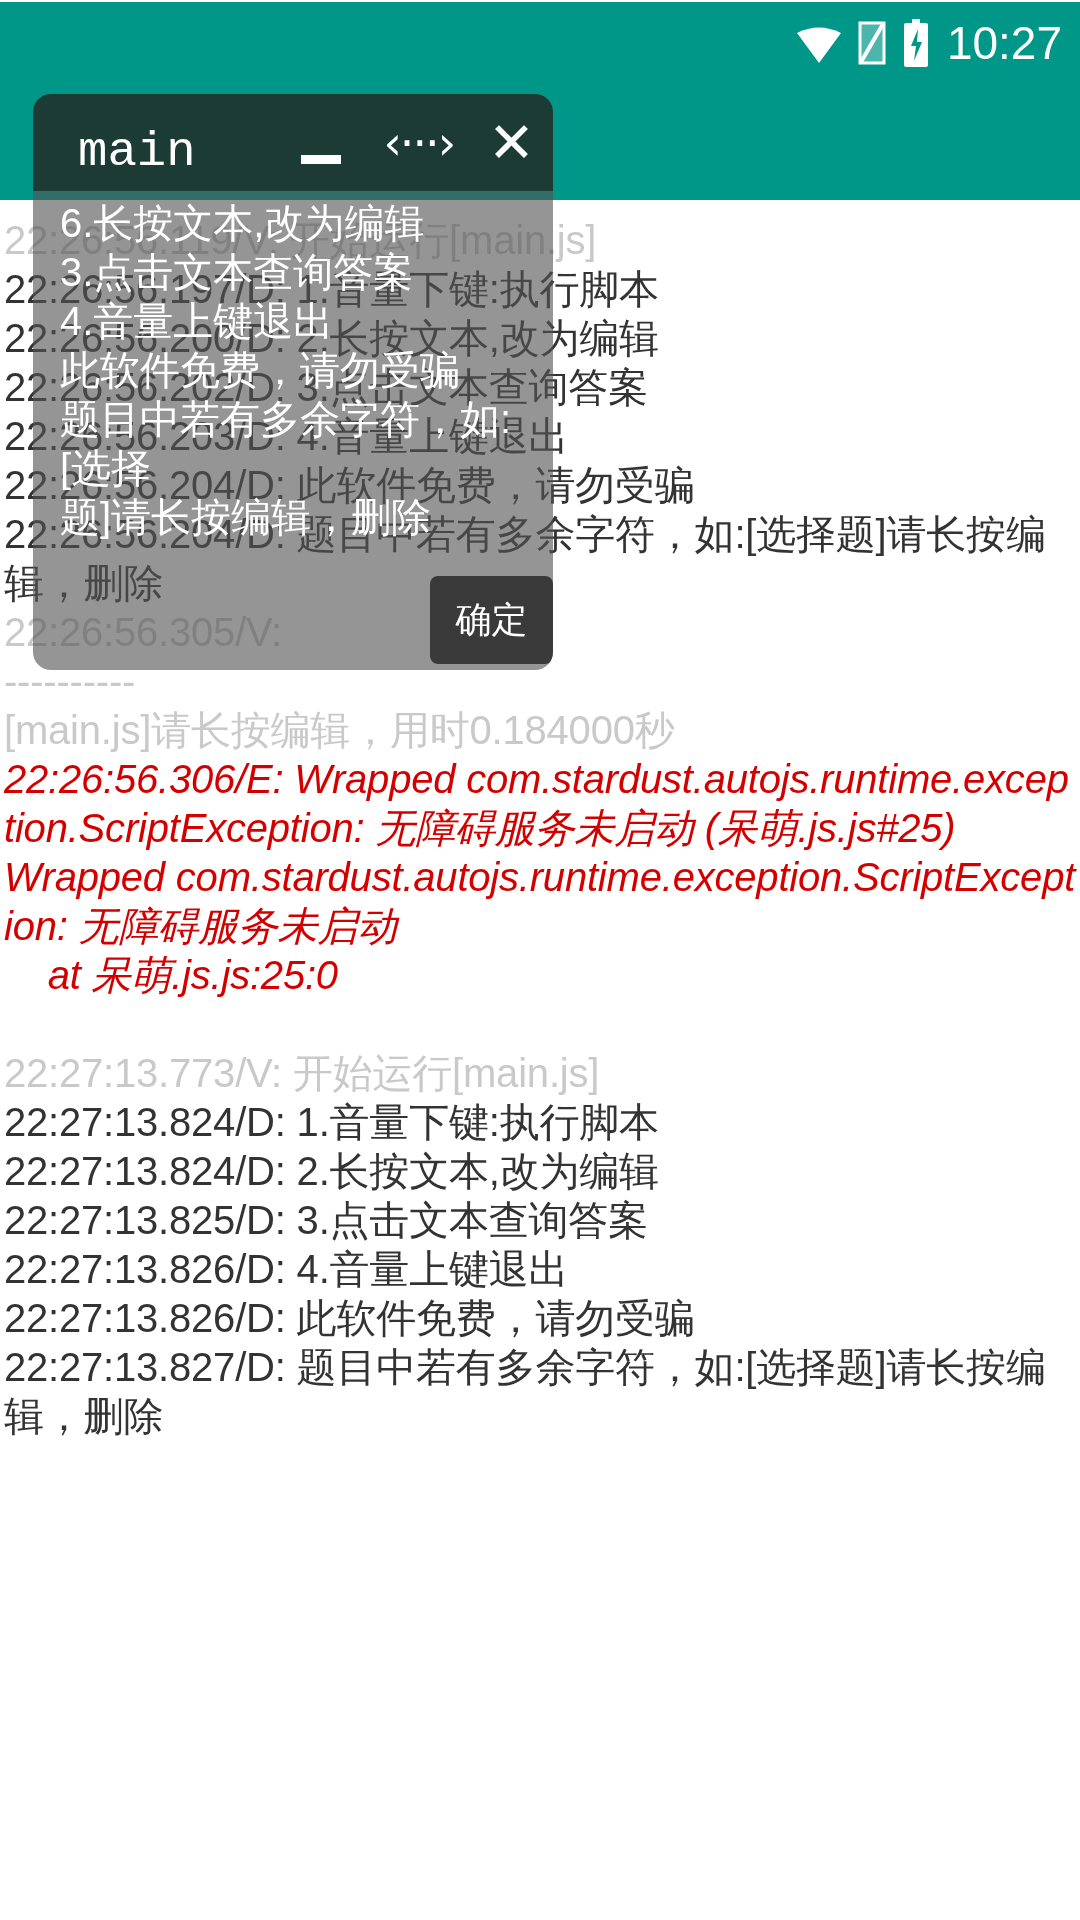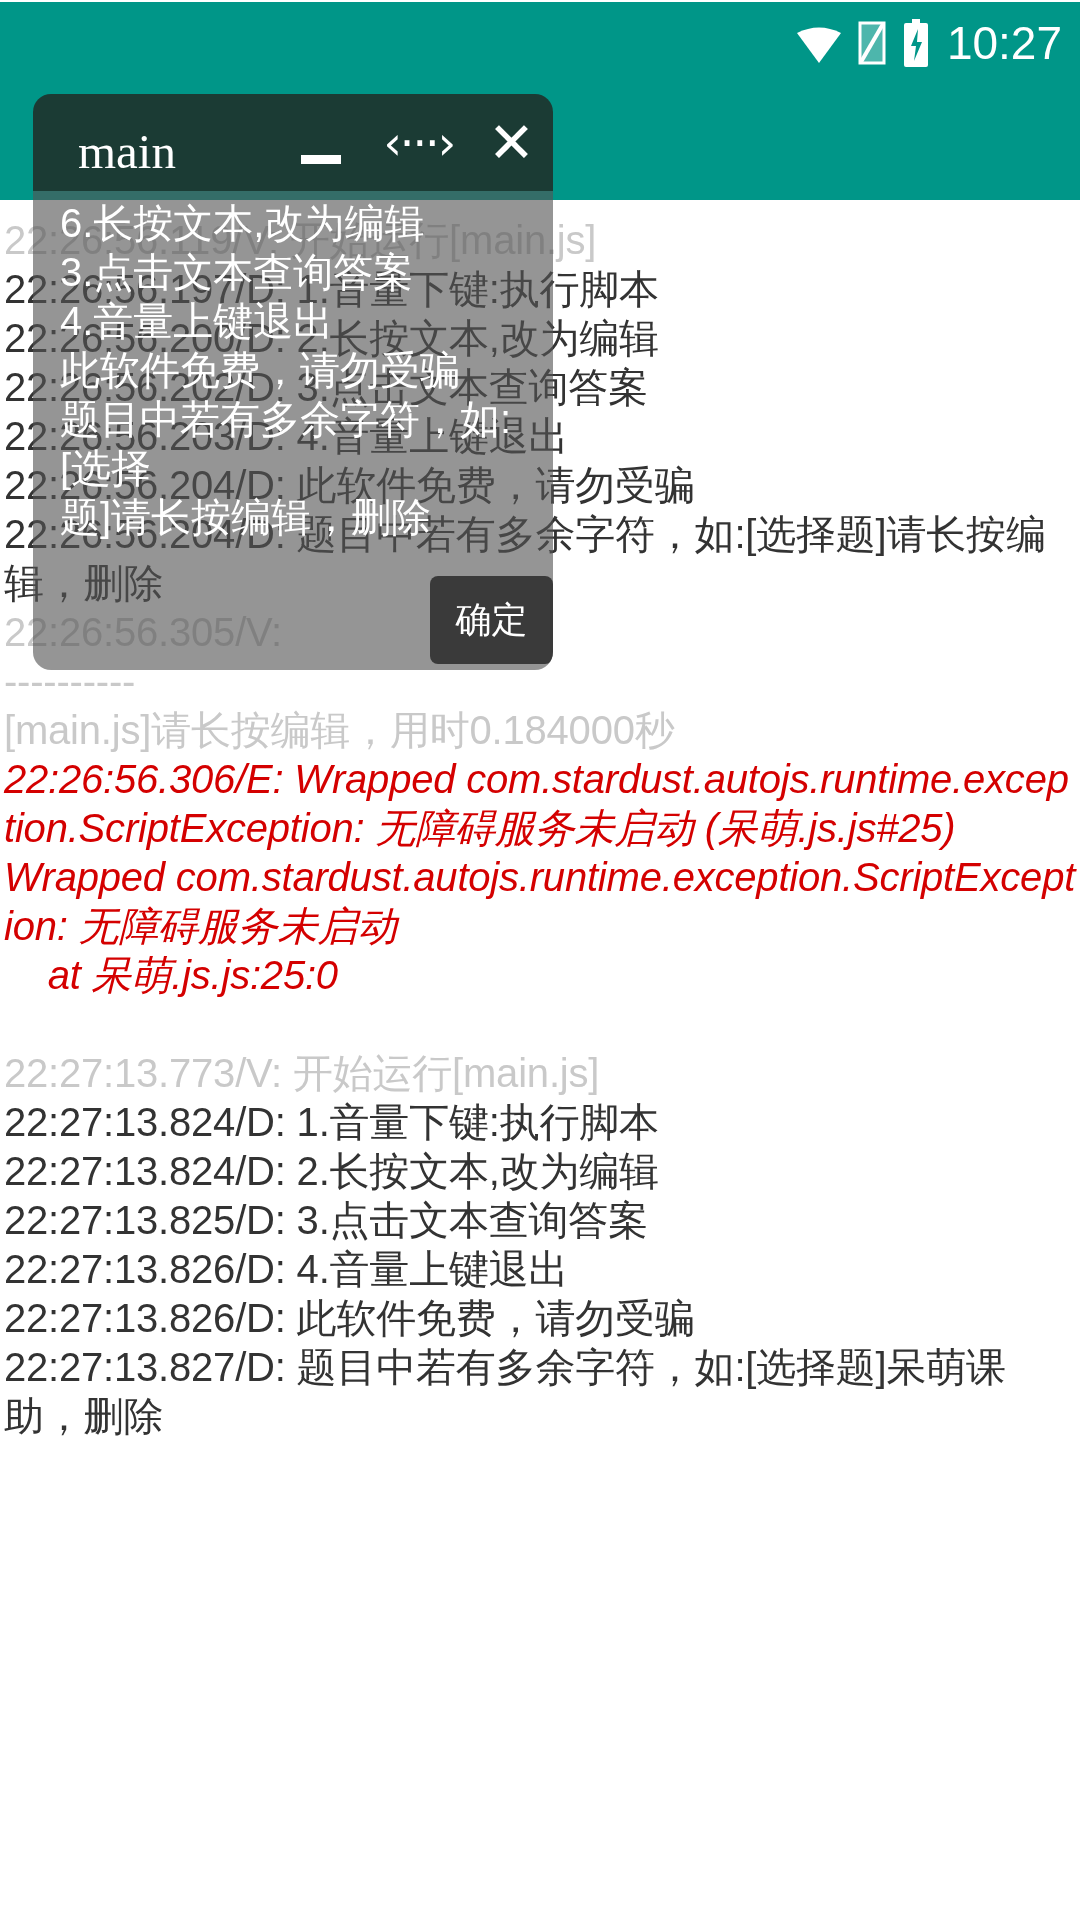--- a/index.html
+++ b/index.html
@@ -48,21 +48,21 @@
   .console-bar {
     position: absolute; left: 33px; top: 94px;
     width: 520px; height: 97px;
     background: #1b3b34;
     border-top-left-radius: 18px; border-top-right-radius: 18px;
     z-index: 7;
   }
   .console-name {
     position: absolute; left: 45px; top: 32px;
     color: #ffffff; font-size: 49px; line-height: 52px;
-    font-family: Liberation Serif, serif;
+    font-family: Liberation Mono, monospace;
   }
   .cb-btns { position: absolute; right: 14px; top: 0; height: 97px; display:flex; align-items:center; gap: 34px; }
   .cb-btn { color:#fff; display:flex; align-items:center; justify-content:center; }
   .cb-min { width: 56px; height: 60px; position: relative; }
   .cb-min::after {
     content:""; position:absolute; left: 8px; bottom: 9px;
     width: 40px; height: 9px; background:#fff;
   }
   .cb-resize { font-size: 46px; line-height: 46px; letter-spacing: -2px; font-family:"DejaVu Sans", sans-serif; }
   .cb-close { font-size: 56px; line-height: 50px; font-weight: 400; font-family:"Liberation Sans", sans-serif; padding-right:4px;}
@@ -136,21 +136,21 @@
       <div class="logline lv-E">22:26:56.306/E: Wrapped com.stardust.autojs.runtime.exception.ScriptException: 无障碍服务未启动 (呆萌.js.js#25)</div>
       <div class="logline lv-E">Wrapped com.stardust.autojs.runtime.exception.ScriptException: 无障碍服务未启动</div>
       <div class="logline lv-E">    at 呆萌.js.js:25:0</div>
       <div class="logline spacer"></div>
       <div class="logline lv-V">22:27:13.773/V: 开始运行[main.js]</div>
       <div class="logline lv-D">22:27:13.824/D: 1.音量下键:执行脚本</div>
       <div class="logline lv-D">22:27:13.824/D: 2.长按文本,改为编辑</div>
       <div class="logline lv-D">22:27:13.825/D: 3.点击文本查询答案</div>
       <div class="logline lv-D">22:27:13.826/D: 4.音量上键退出</div>
       <div class="logline lv-D">22:27:13.826/D: 此软件免费，请勿受骗</div>
-      <div class="logline lv-D">22:27:13.827/D: 题目中若有多余字符，如:[选择题]呆萌课助，删除</div>
+      <div class="logline lv-D">22:27:13.827/D: 题目中若有多余字符，如:[选择题]请长按编辑，删除</div>
     </div>
 
   <div class="teal-band"></div>
   <div class="app-title-ghost">呆萌课助</div>
 
   <div class="console-bar">
     <div class="console-name">main</div>
     <div class="cb-btns">
       <div class="cb-btn cb-min"></div>
       <div class="cb-btn cb-resize">‹···›</div>

